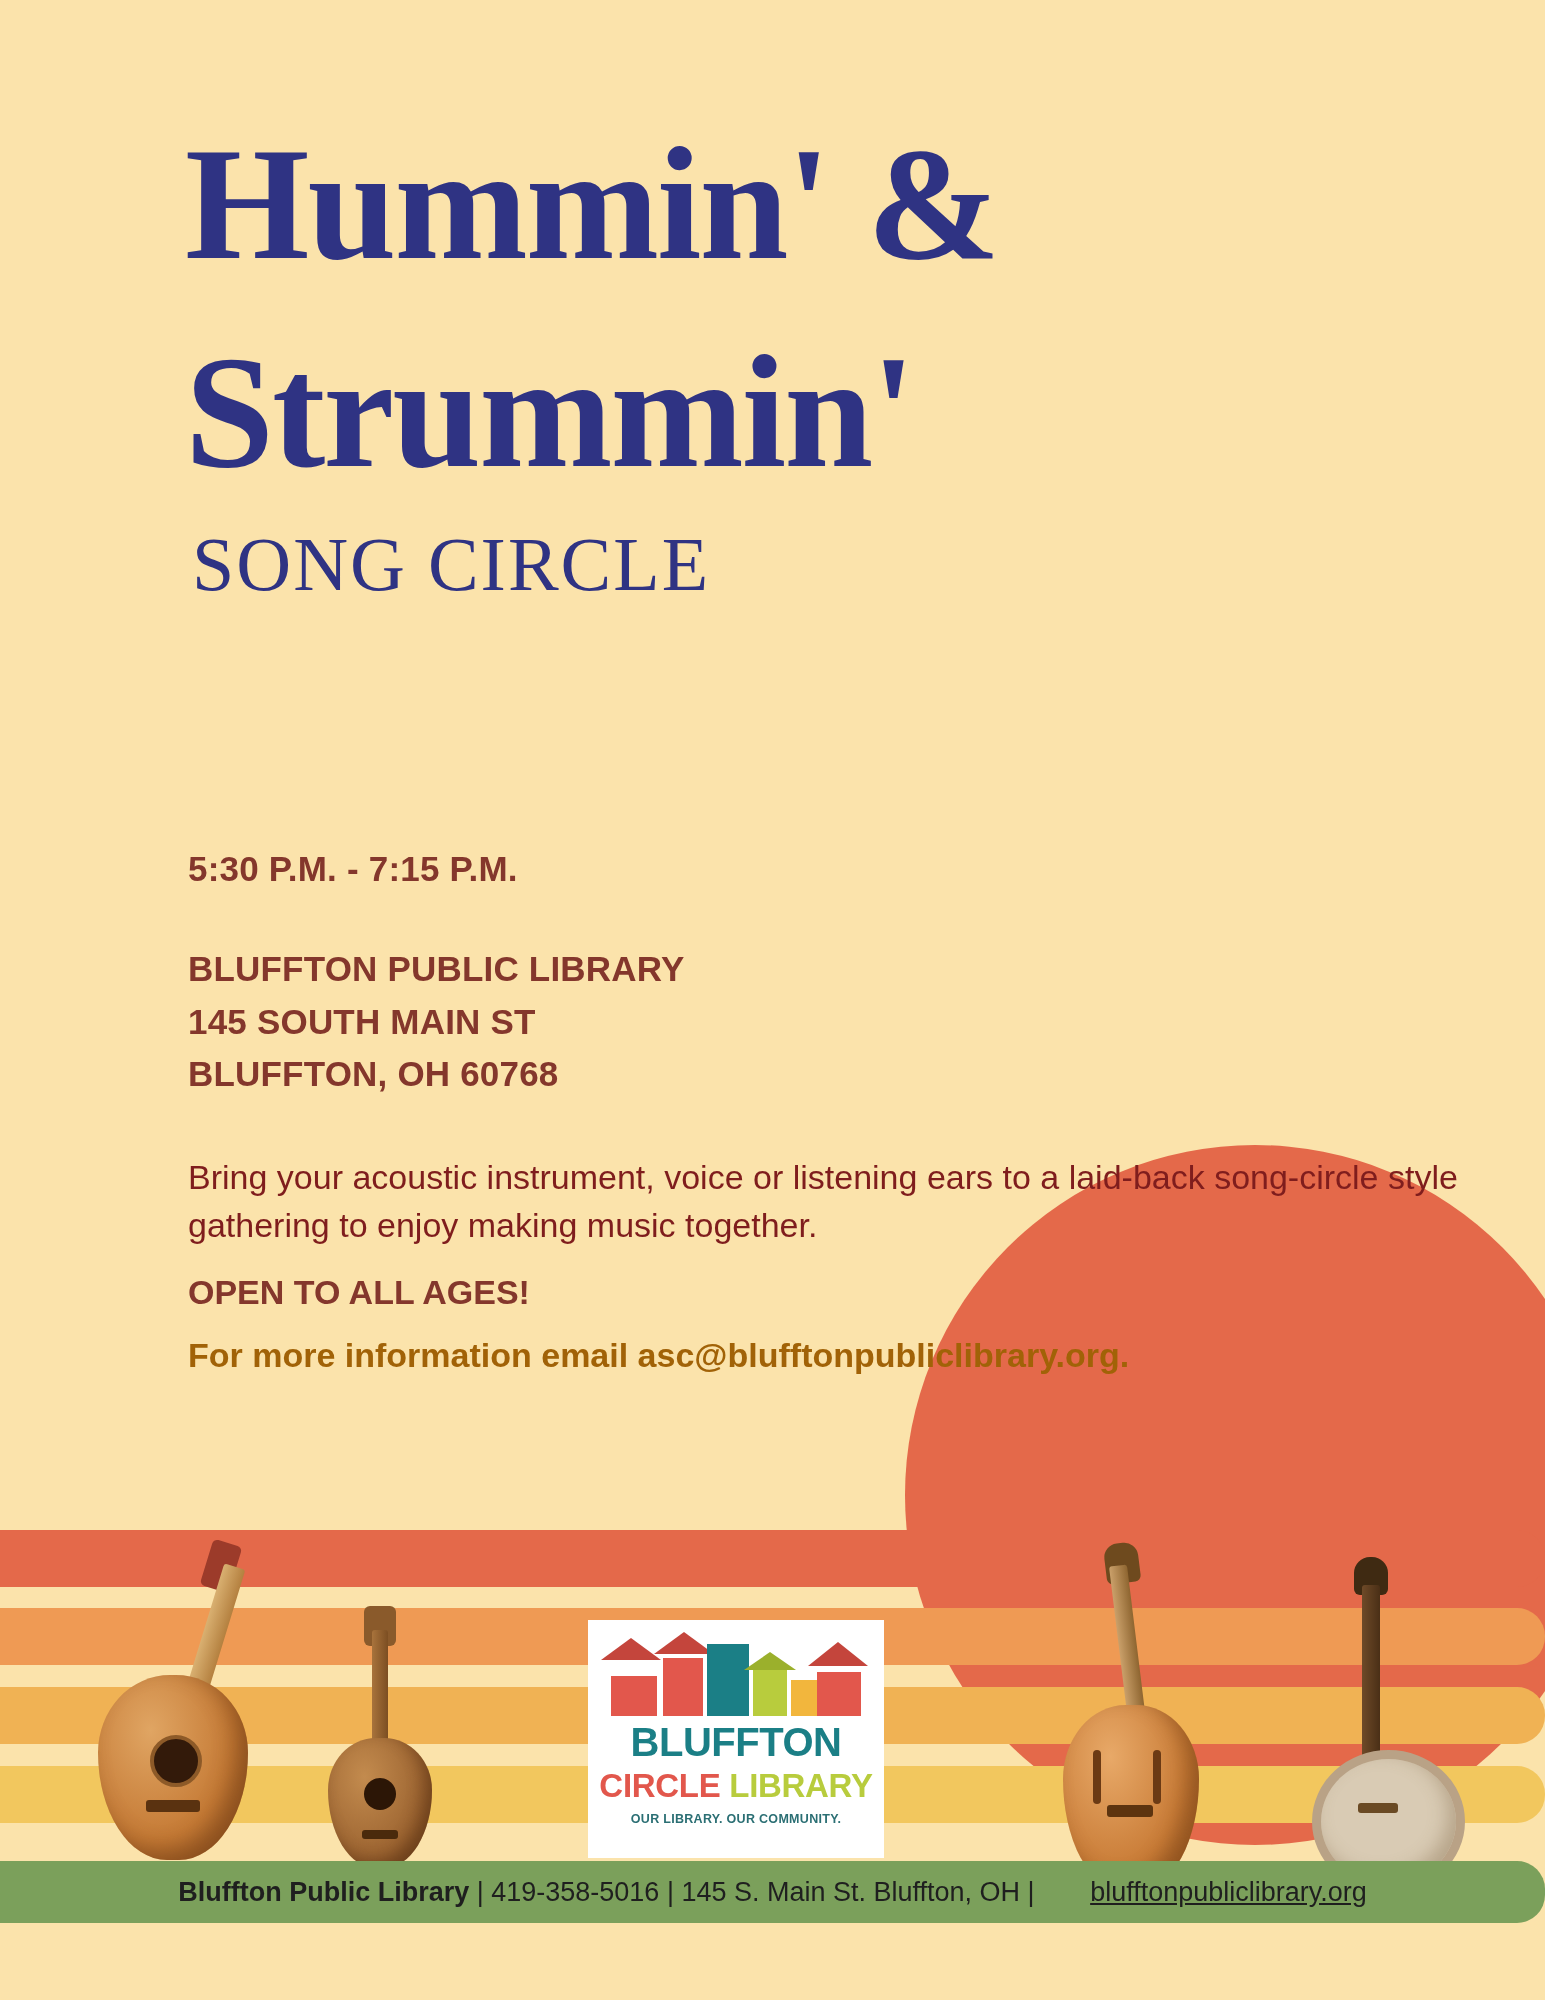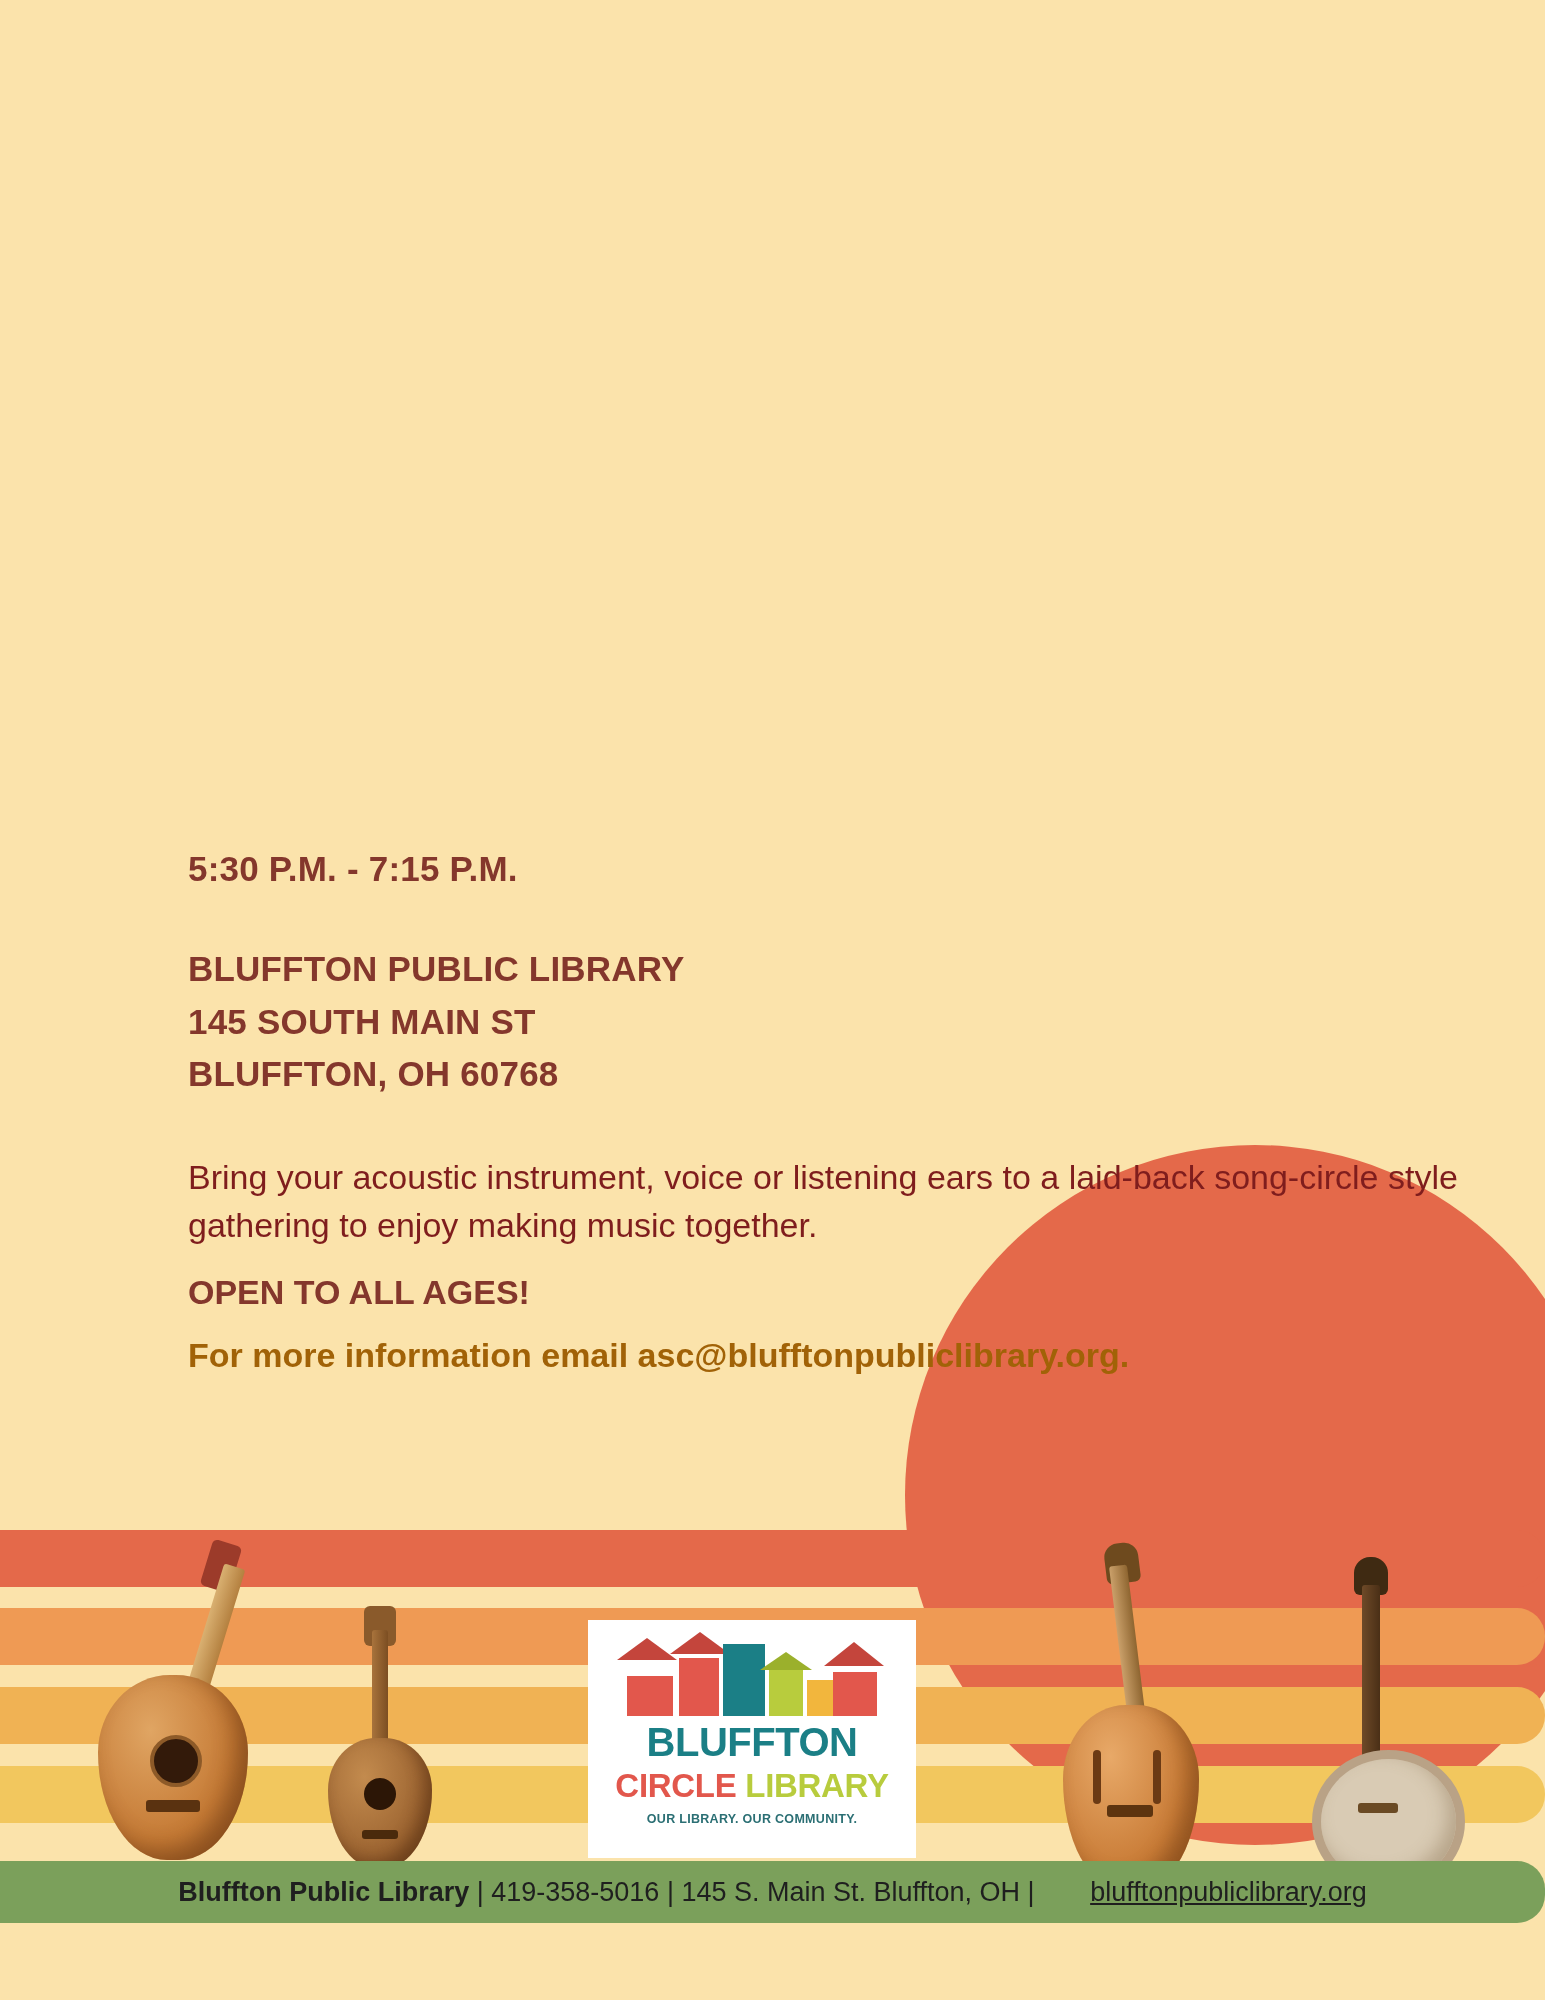--- a/index.html
+++ b/index.html
@@ -222,21 +222,21 @@
   .banjo .bridge {
     position: absolute; left: 58px; top: 228px; width: 40px; height: 10px;
     background: #6a4a24; border-radius: 3px;
   }
 
   
   .logo-card {
     position: absolute;
     left: 588px;
     top: 1620px;
-    width: 328px;
+    width: 296px;
     height: 238px;
     background: #ffffff;
     display: flex;
     flex-direction: column;
     align-items: center;
     justify-content: flex-start;
     padding-top: 14px;
     box-sizing: border-box;
   }
   .skyline {
@@ -300,20 +300,25 @@
   .footer-text b { font-weight: bold; }
   .footer-text .link { text-decoration: underline; margin-left: 48px; }
 </style>
 </head>
 <body>
 
 <div class="poster">
 
   <div class="sun"></div>
 
+  <div class="headline-block">
+    <div class="headline">Hummin' &amp;</div>
+    <div class="headline">Strummin'</div>
+    <div class="subheadline">SONG CIRCLE</div>
+  </div>
 
   <div class="details">
     <p class="when">
       <br>
       <span>5:30 P.M.  - 7:15 P.M.</span>
     </p>
     <p class="venue">
       <span>BLUFFTON PUBLIC LIBRARY</span><br>
       <span>145 SOUTH MAIN ST</span><br>
       <span>BLUFFTON, OH 60768</span>

